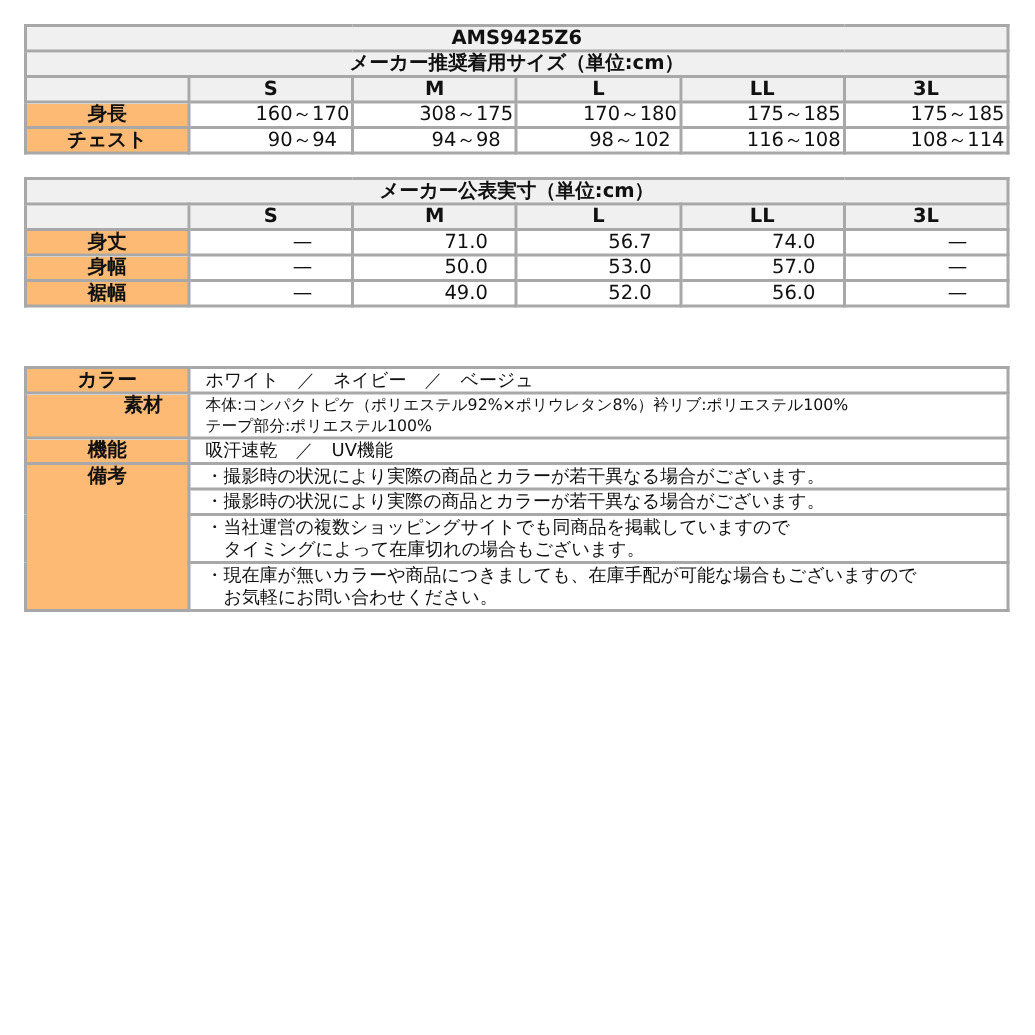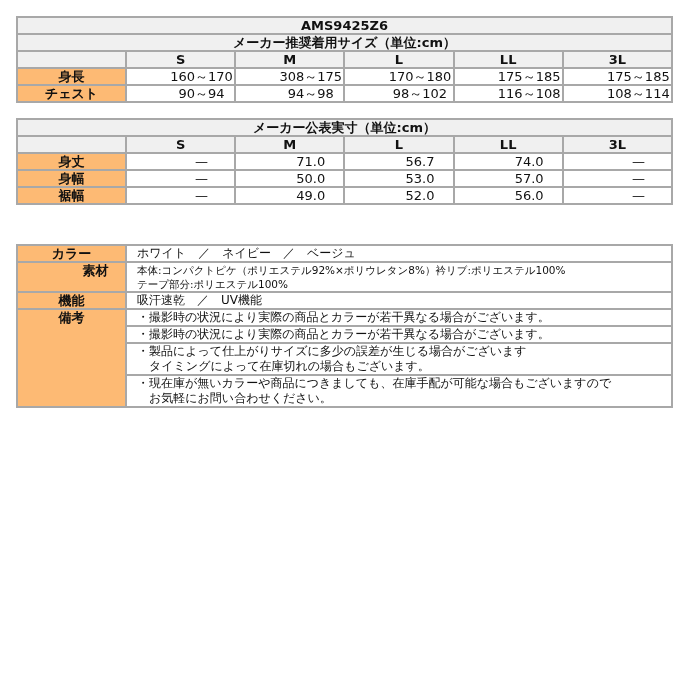--- a/index.html
+++ b/index.html
@@ -139,21 +139,21 @@
       <div>・撮影時の状況により実際の商品とカラーが若干異なる場合がございます。</div>
     </td>
   </tr>
   <tr>
     <td class="txt">
       <div>・撮影時の状況により実際の商品とカラーが若干異なる場合がございます。</div>
     </td>
   </tr>
   <tr>
     <td class="txt">
-      <div>・製品によって仕上がりサイズに多少の誤差が生じる場合がございます</div>
+      <div>・当社運営の複数ショッピングサイトでも同商品を掲載していますので</div>
       <div>　タイミングによって在庫切れの場合もございます。</div>
     </td>
   </tr>
   <tr>
     <td class="txt">
       <div>・現在庫が無いカラーや商品につきましても、在庫手配が可能な場合もございますので</div>
       <div>　お気軽にお問い合わせください。</div>
     </td>
   </tr>
 </tbody>

